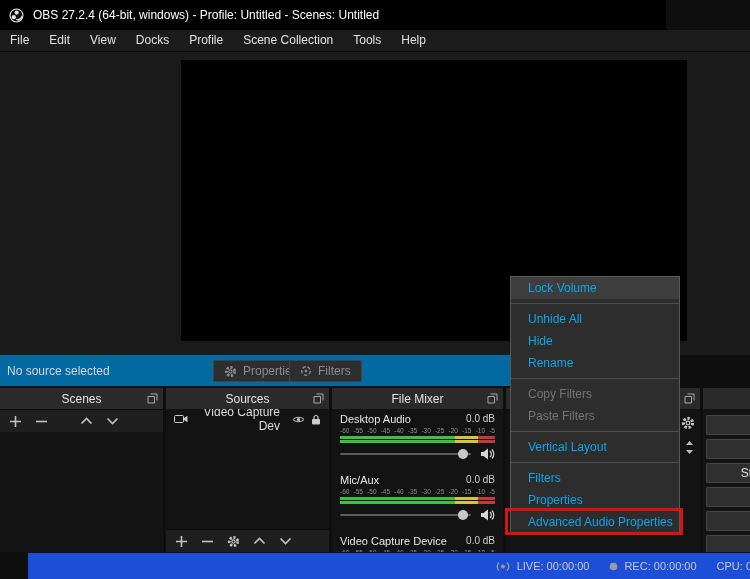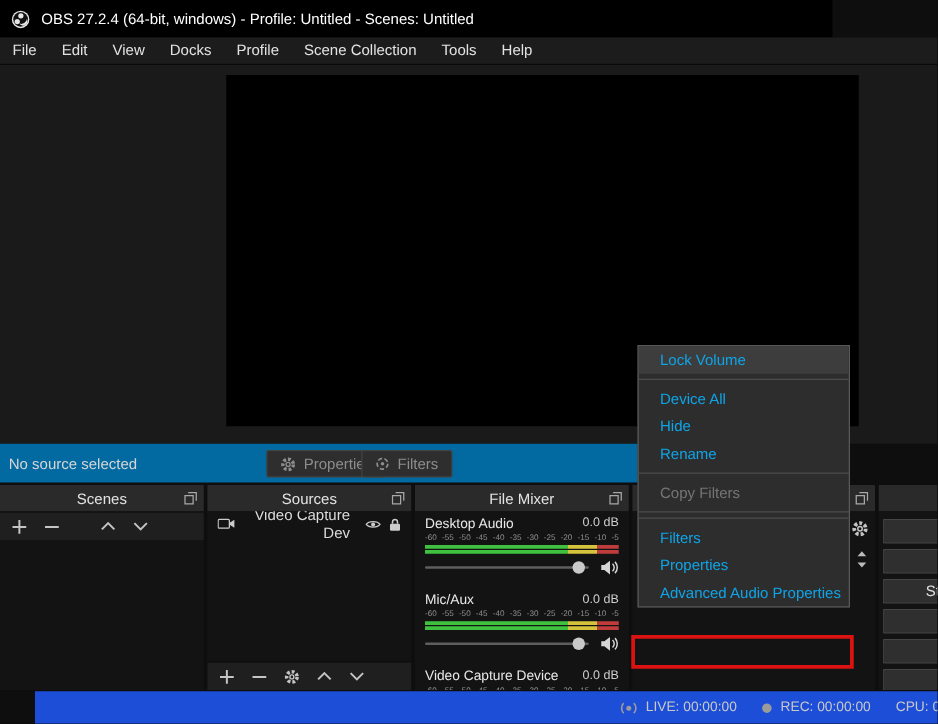--- a/index.html
+++ b/index.html
@@ -401,26 +401,28 @@
         <div class="cbtn"></div>
         <div class="cbtn"></div>
       </div>
     </div>
 
   </div>
 
   <div class="ctx">
     <div class="item hovered">Lock Volume</div>
     <div class="sep"></div>
-    <div class="item">Device All</div>
+    <div class="item">Unhide All</div>
     <div class="item">Hide</div>
     <div class="item">Rename</div>
     <div class="sep"></div>
     <div class="item disabled">Copy Filters</div>
+    <div class="item disabled">Paste Filters</div>
     <div class="sep"></div>
+    <div class="item">Vertical Layout</div>
     <div class="sep"></div>
     <div class="item">Filters</div>
     <div class="item">Properties</div>
     <div class="item">Advanced Audio Properties</div>
   </div>
 
   <div class="annotation"></div>
 
   <div class="statusbar">
     <div class="sb-group">

